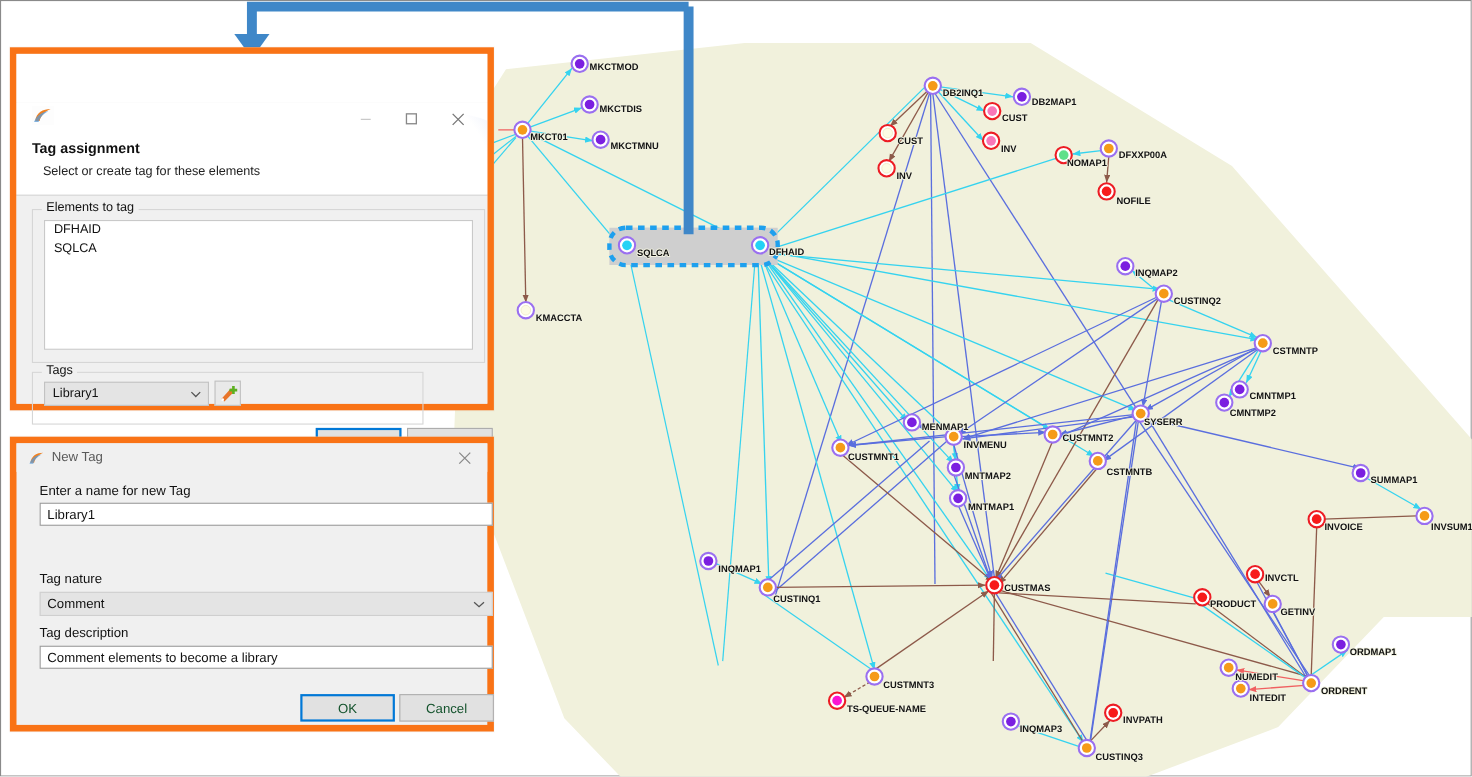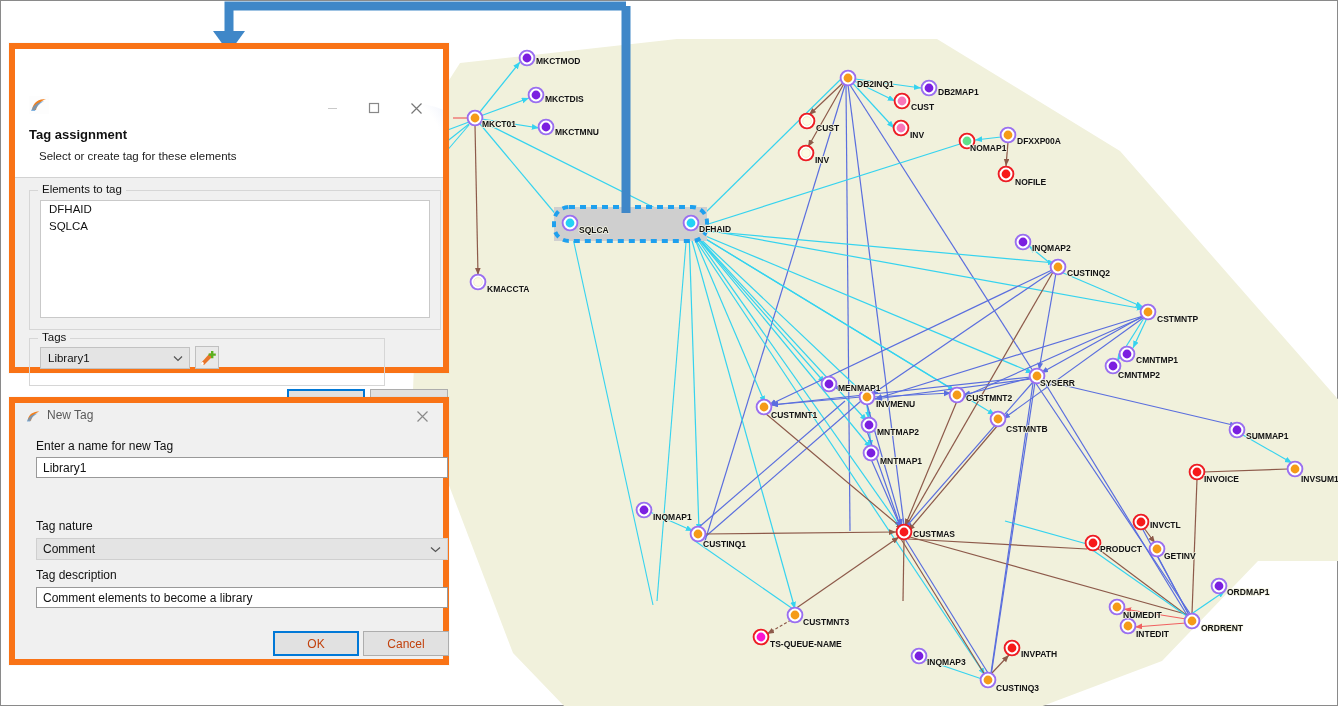--- a/index.html
+++ b/index.html
@@ -56,21 +56,21 @@
   .combo{position:absolute;height:22px;background:#e4e4e4;border:1px solid #c2c2c2;
          box-sizing:border-box;display:flex;align-items:center;}
   .combo .val{font-size:11.5px;color:#111;padding-left:7px;flex:1;}
   .combo .chev{width:22px;display:flex;align-items:center;justify-content:center;}
 
   .iconbtn{position:absolute;width:24px;height:23px;background:#e9e9e9;border:1px solid #c0c0c0;
            box-sizing:border-box;display:flex;align-items:center;justify-content:center;}
 
   .btn{position:absolute;height:25px;background:#e1e1e1;border:1px solid #adadad;
        box-sizing:border-box;display:flex;align-items:center;justify-content:center;
-       font-size:12px;color:#c2410c;}
+       font-size:12px;color:#14532d;}
   .btn.primary{border:2px solid #0078d7;background:#e1e1e1;}
 
   
   #dlg-new{left:8px;top:396px;width:440px;height:268px;background:#f0f0f0;}
   #dlg-new .titlebar{height:26px;background:#f0f0f0;position:relative;}
   #dlg-new .tbtitle{position:absolute;left:32px;top:5px;font-size:12px;color:#5a5a5a;text-align:center;}
   #dlg-new .tbicon{position:absolute;left:10px;top:6px;width:17px;height:15px;}
   #dlg-new .tbclose{position:absolute;right:8px;top:3px;width:26px;height:20px;
                     display:flex;align-items:center;justify-content:center;}
   .flabel{position:absolute;font-size:12px;color:#111;text-align:right;}

